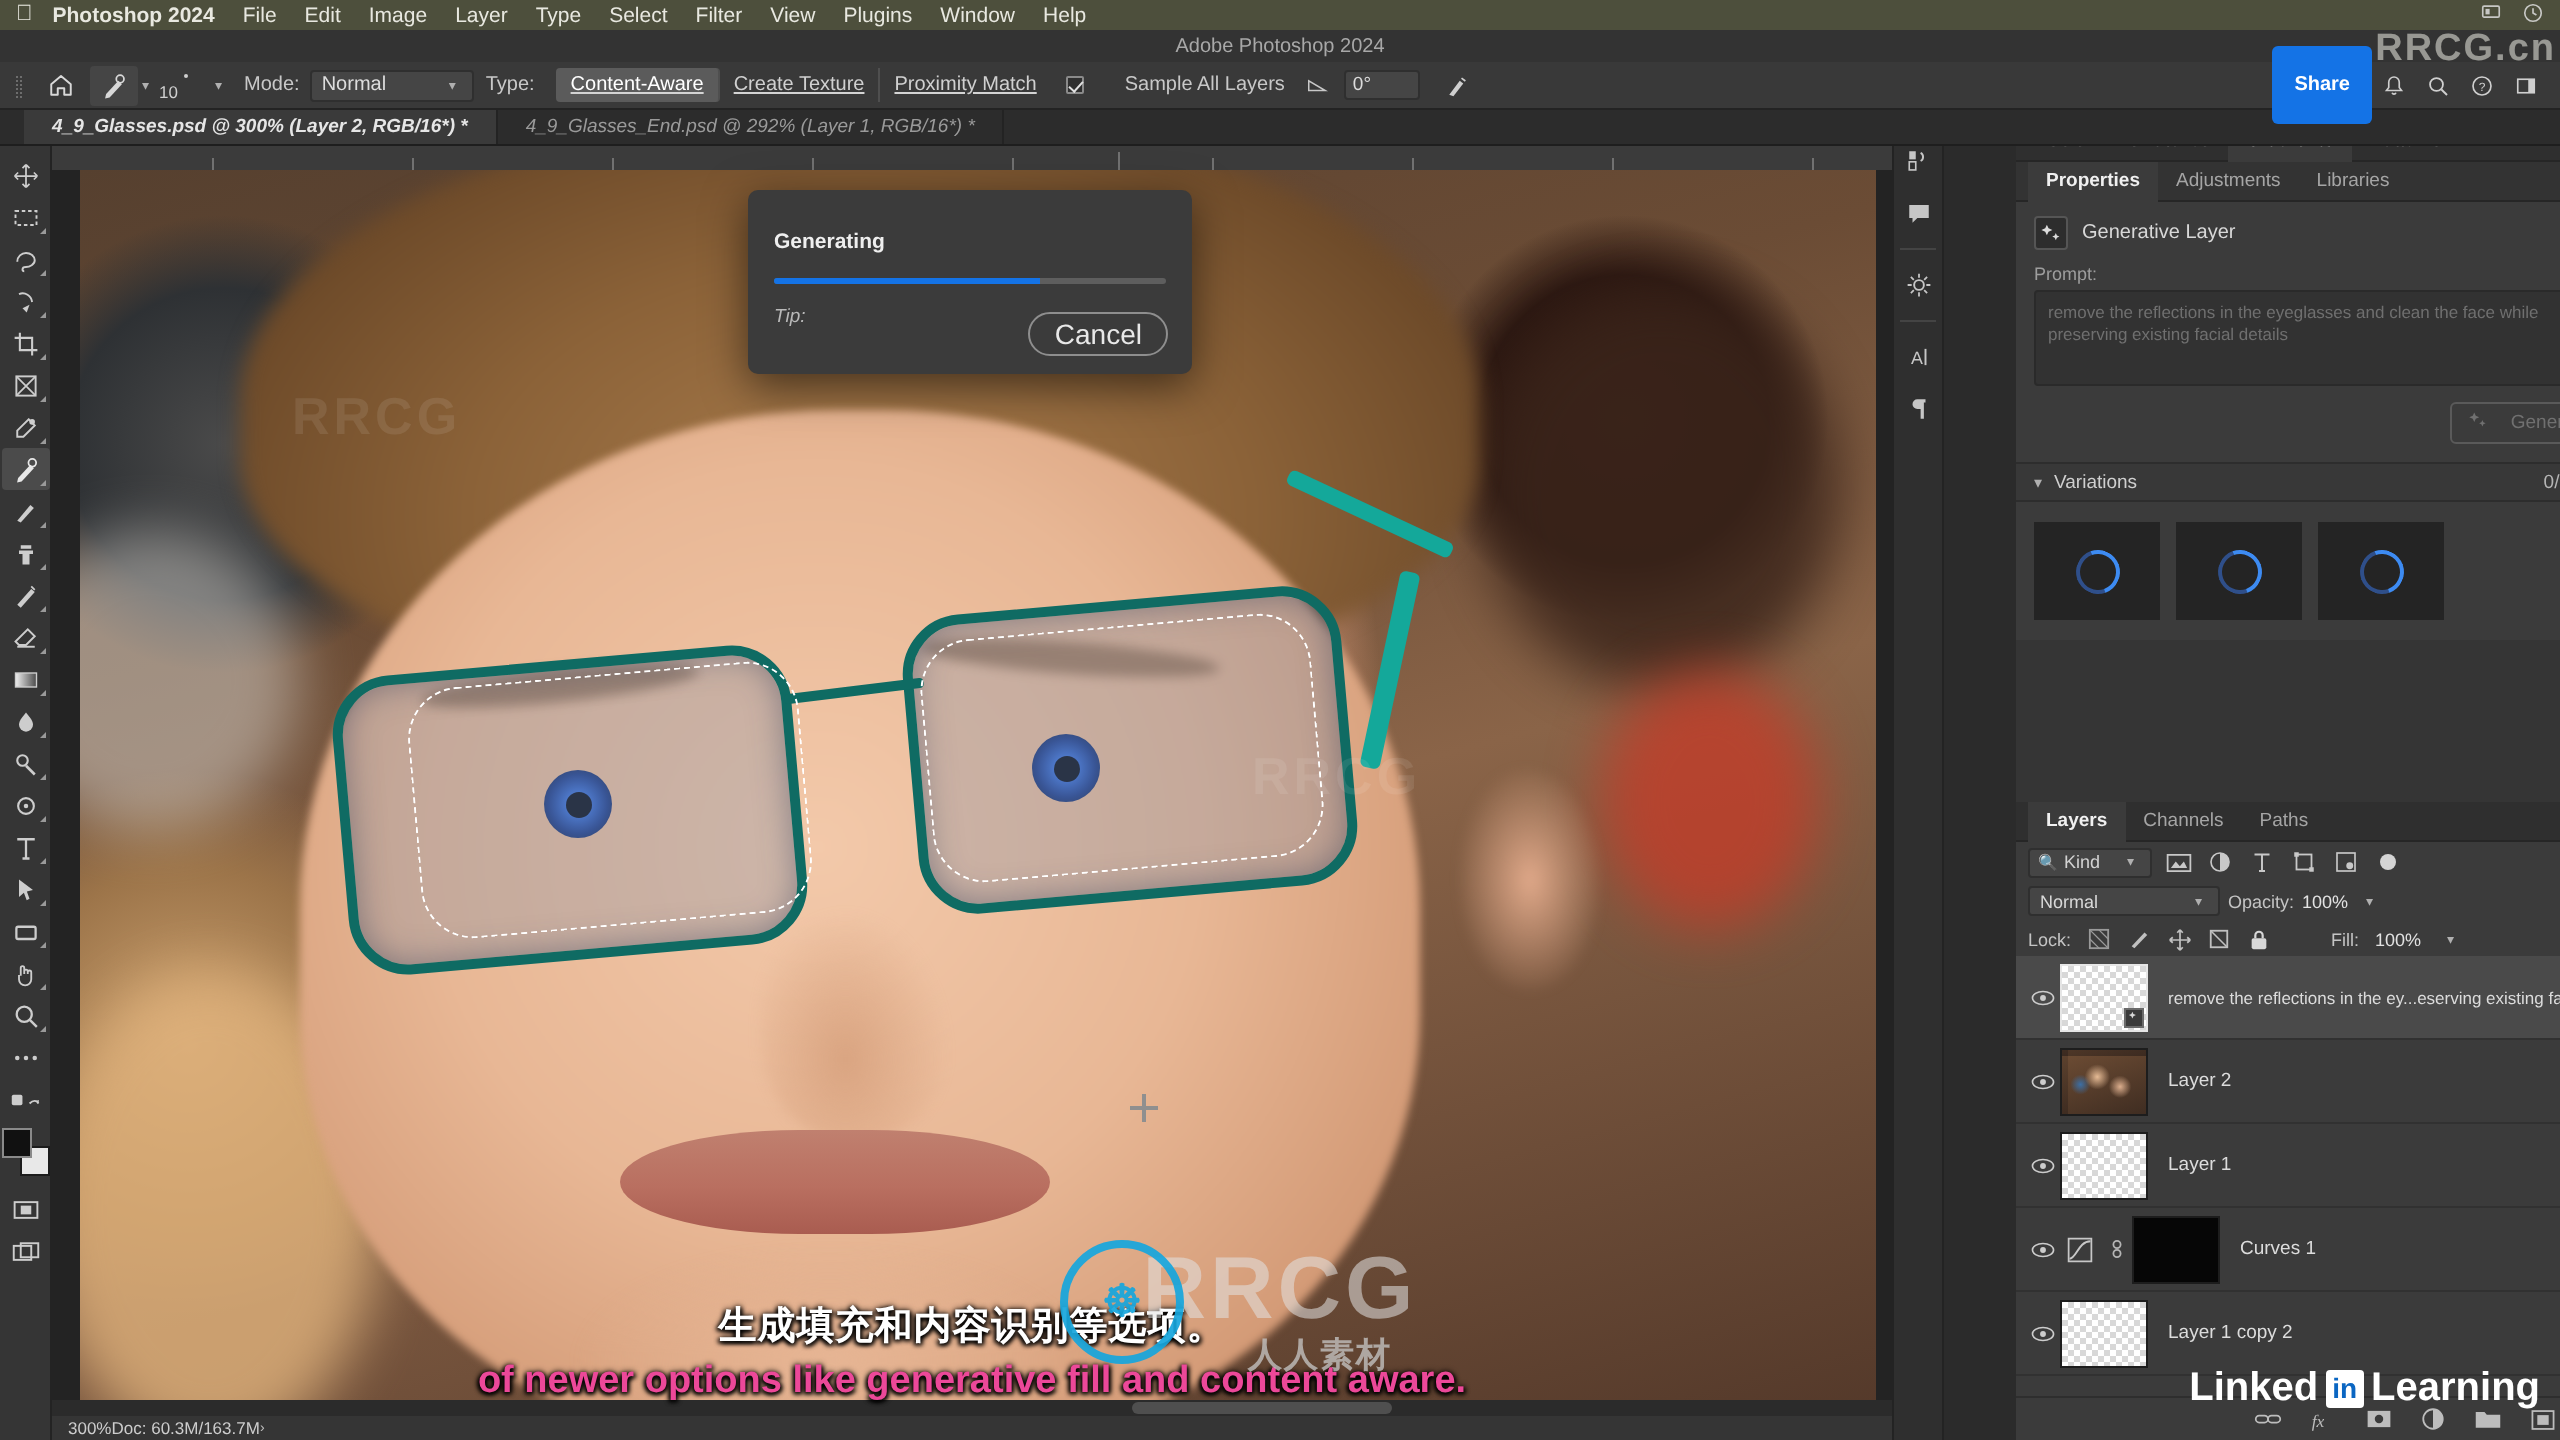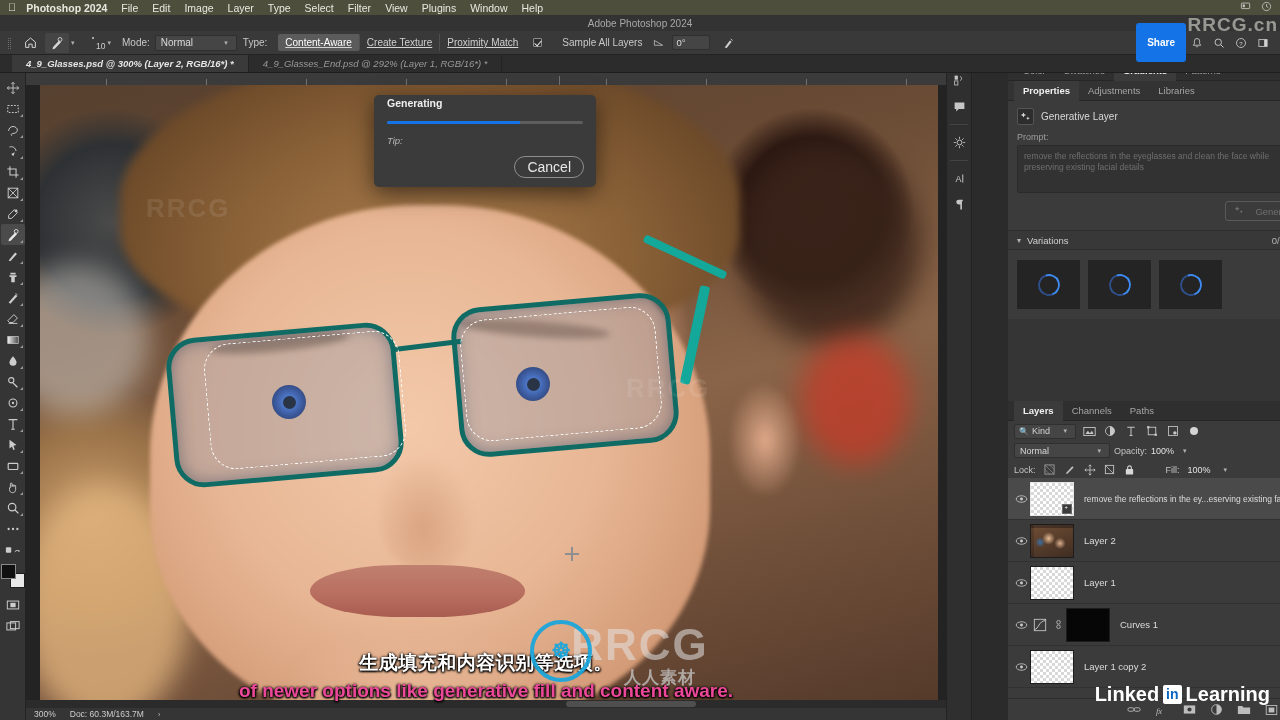--- a/index.html
+++ b/index.html
@@ -50,21 +50,21 @@
   .ico-btn {
     width: 22px; height: 20px; display: flex; align-items: center; justify-content: center;
     color: #cfcfcf; cursor: default;
   }
   .tool-swatch {
     width: 24px; height: 20px; display:flex; align-items:center; justify-content:center;
     background: #454545; border-radius: 2px; margin-left: 4px;
   }
   .mini-caret { font-size: 7px; color: #b0b0b0; margin: 0 5px 0 2px; }
   .brushsize {
-    width: 26px; text-align: right; color: #cfcfcf; font-size: 8.5px;
+    width: 26px; text-align: left; color: #cfcfcf; font-size: 8.5px;
     line-height: 9px; position: relative; padding-top: 2px;
   }
   .brushsize .dot { display:block; width:2px; height:2px; background:#cfcfcf; margin:0 auto 3px; border-radius:50%; }
   .opt-label { color: #c8c8c8; font-size: 10px; margin: 0 5px 0 6px; white-space: nowrap; }
   .opt-select {
     background: #454545; border: 1px solid #2f2f2f; border-radius: 2px;
     height: 16px; min-width: 82px; display: flex; align-items: center;
     justify-content: space-between; padding: 0 3px 0 5px; color: #dcdcdc; font-size: 10px;
   }
   .seg-group { display: flex; align-items: center; margin-left: 6px; text-decoration: underline; }
@@ -176,21 +176,21 @@
   .crosshair::before, .crosshair::after {
     content:""; position:absolute; background:#8f8f8f;
   }
   .crosshair::before { left: 6px; top: 0; width: 1.5px; height: 14px; }
   .crosshair::after { left: 0; top: 6px; width: 14px; height: 1.5px; }
 
   
   .gendlg {
     position: absolute; left: 374px; top: 95px; width: 222px; height: 92px;
     background: #3b3b3b; border-radius: 5px; z-index: 28;
-    box-shadow: 0 6px 22px rgba(0,0,0,.55); padding: 2px 13px 9px;
+    box-shadow: 0 6px 22px rgba(0,0,0,.55); padding: 20px 13px 9px;
   }
   .gendlg .title { font-size: 10.5px; font-weight: bold; color: #efefef; margin-bottom: 12px; }
   .progress { width: 196px; height: 3px; background: #5e5e5e; border-radius: 2px; overflow: hidden; }
   .progress .bar { height: 100%; background: #1473e6; }
   .gendlg .tip { margin-top: 11px; font-size: 9.5px; color: #d0d0d0; line-height: 12.5px; display:flex; gap: 5px;}
   .gendlg .tip i { font-style: italic; color: #b9b9b9; flex: none; }
   .cancel-btn {
     position: absolute; right: 12px; bottom: 9px;
     border: 1px solid #8e8e8e; border-radius: 12px; padding: 2px 12px;
     font-size: 14px; color: #e8e8e8;
@@ -315,21 +315,21 @@
   .layers-footer {
     position: absolute; left: 0; bottom: 0; width: 308px; height: 22px;
     display: flex; align-items: center; justify-content: flex-end; gap: 14px;
     padding-right: 12px; background: #3b3b3b; border-top: 1px solid #2e2e2e;
   }
   .layers-footer .f-ico { color: #bdbdbd; display:flex; align-items:center; }
 
   
   .statusbar {
     position: absolute; left: 26px; bottom: 0; width: 920px; height: 12px;
-    background: #353535; display: flex; align-items: center; gap: 14px;
+    background: #353535; display: flex; align-items: center; 
     padding-left: 8px; font-size: 8.5px; color: #cdcdcd; z-index: 22;
   }
   .statusbar .arrow { font-size: 7px; color: #bcbcbc; }
   .hscroll {
     position: absolute; left: 26px; bottom: 12px; width: 920px; height: 8px; background: #2b2b2b; z-index: 21;
   }
   .hscroll .thumbbar { position:absolute; left: 540px; top:1px; width: 130px; height: 6px; background:#4f4f4f; border-radius:3px;}
 
   
   .subs { position: absolute; left: 26px; bottom: 18px; width: 920px; text-align: center; z-index: 26; }

